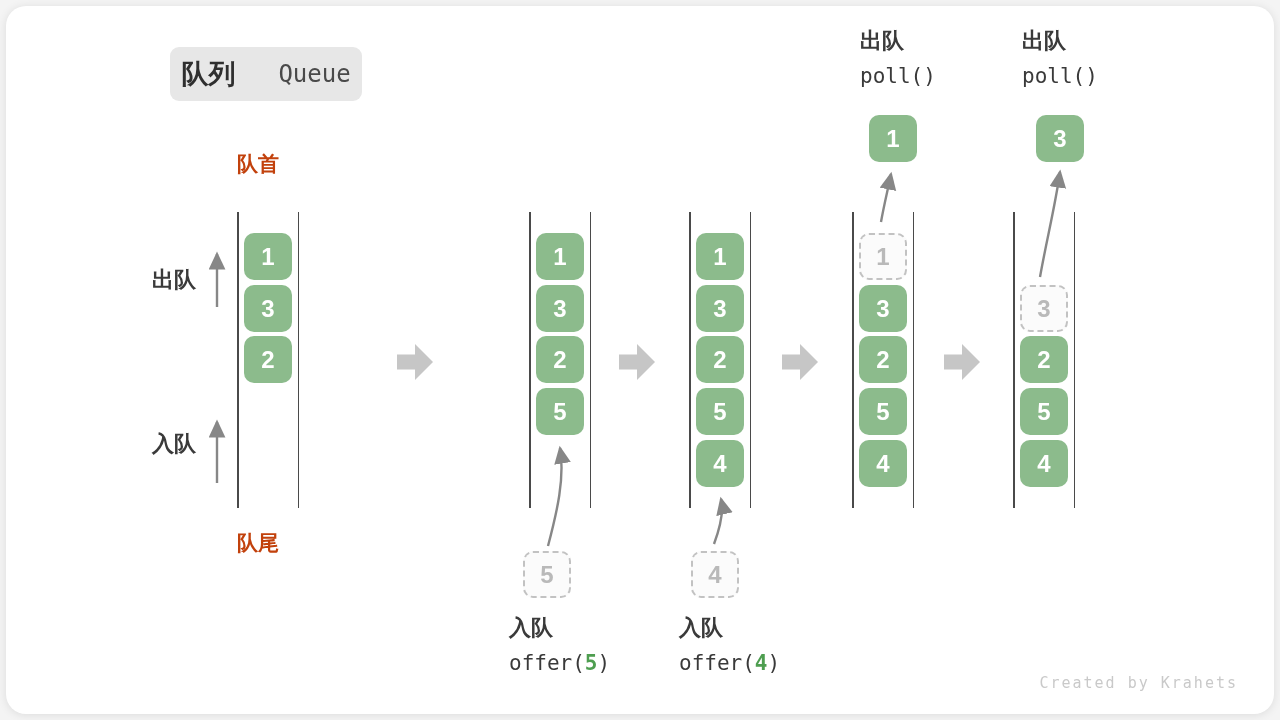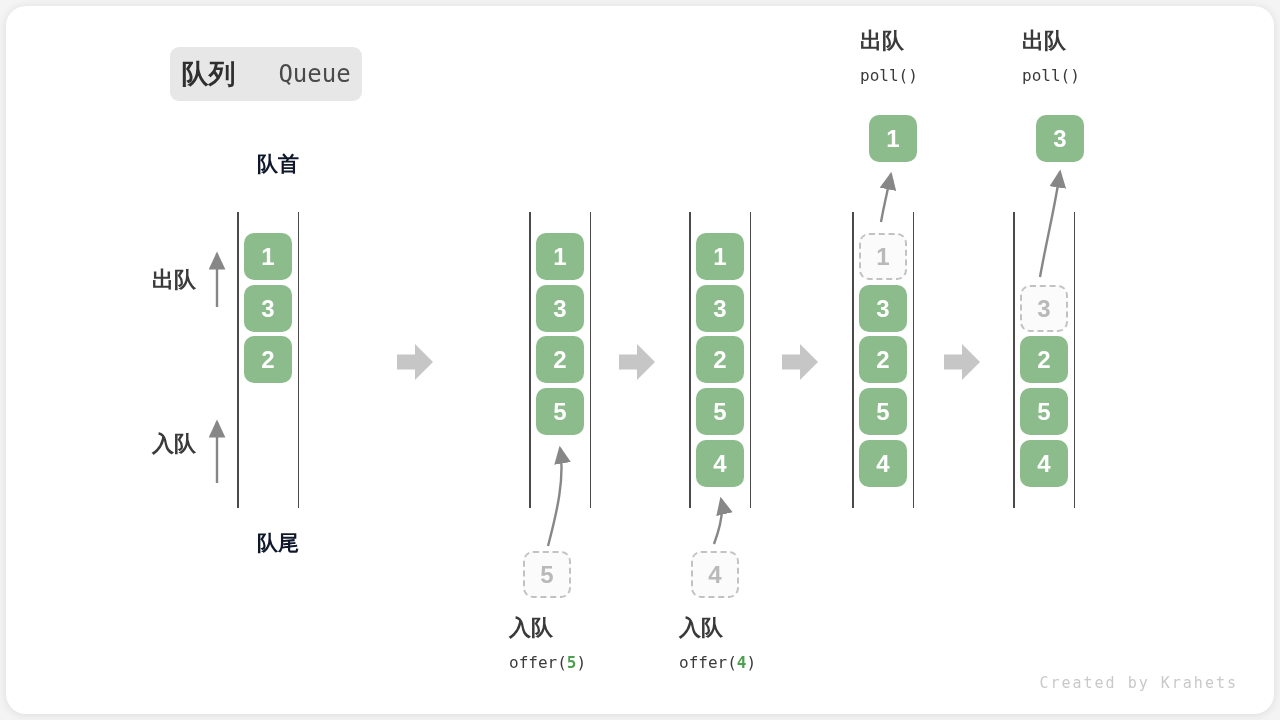--- a/index.html
+++ b/index.html
@@ -24,26 +24,26 @@
   .solid{background:#8CBB8C;color:#ffffff;}
   .dashedbox{background:#fbfbfb;border:2px dashed #c2c2c2;color:#b9b9b9;}
   .slot-0{top:21px}.slot-1{top:73px}.slot-2{top:124px}.slot-3{top:176px}.slot-4{top:228px}
 
   
   .floatbox{position:absolute;width:48px;height:47px;border-radius:10px;box-sizing:border-box;
     display:flex;align-items:center;justify-content:center;font-size:24px;font-weight:bold;}
 
   
   .sidelabel{position:absolute;font-size:22px;font-weight:bold;color:#3a3a3a;}
-  .centerlabel{position:absolute;width:62px;text-align:right;font-size:21px;font-weight:bold;color:#0f172a;}
+  .centerlabel{position:absolute;width:62px;text-align:left;font-size:21px;font-weight:bold;color:#c2410c;}
 
   
   .op{position:absolute;color:#3a3a3a;}
   .op .op-zh{font-size:22px;font-weight:bold;line-height:26px;margin-bottom:9px;}
-  .op .op-code{font-family:"DejaVu Sans Mono",monospace;font-size:16px;line-height:26px;}
+  .op .op-code{font-family:"DejaVu Sans Mono",monospace;font-size:21px;line-height:26px;}
   .green-arg{color:#4E9E50;font-weight:bold;}
 
   .watermark{position:absolute;right:42px;top:674px;font-family:"DejaVu Sans Mono",monospace;
     font-size:15px;letter-spacing:2px;color:#c9c9c9;}
 
   svg{display:block;}
 </style>
 </head>
 <body>
 

